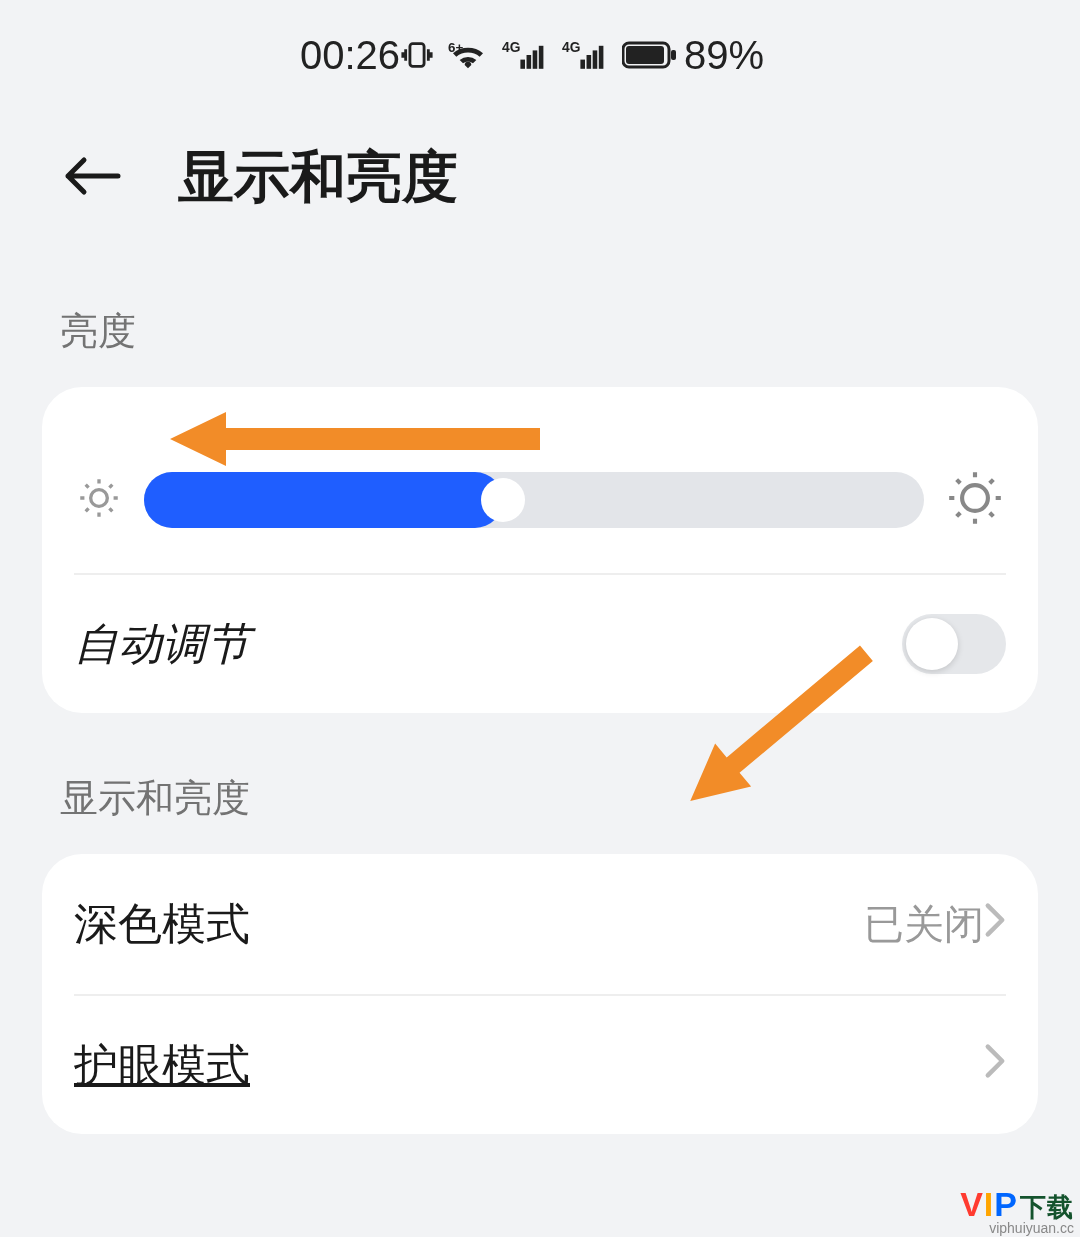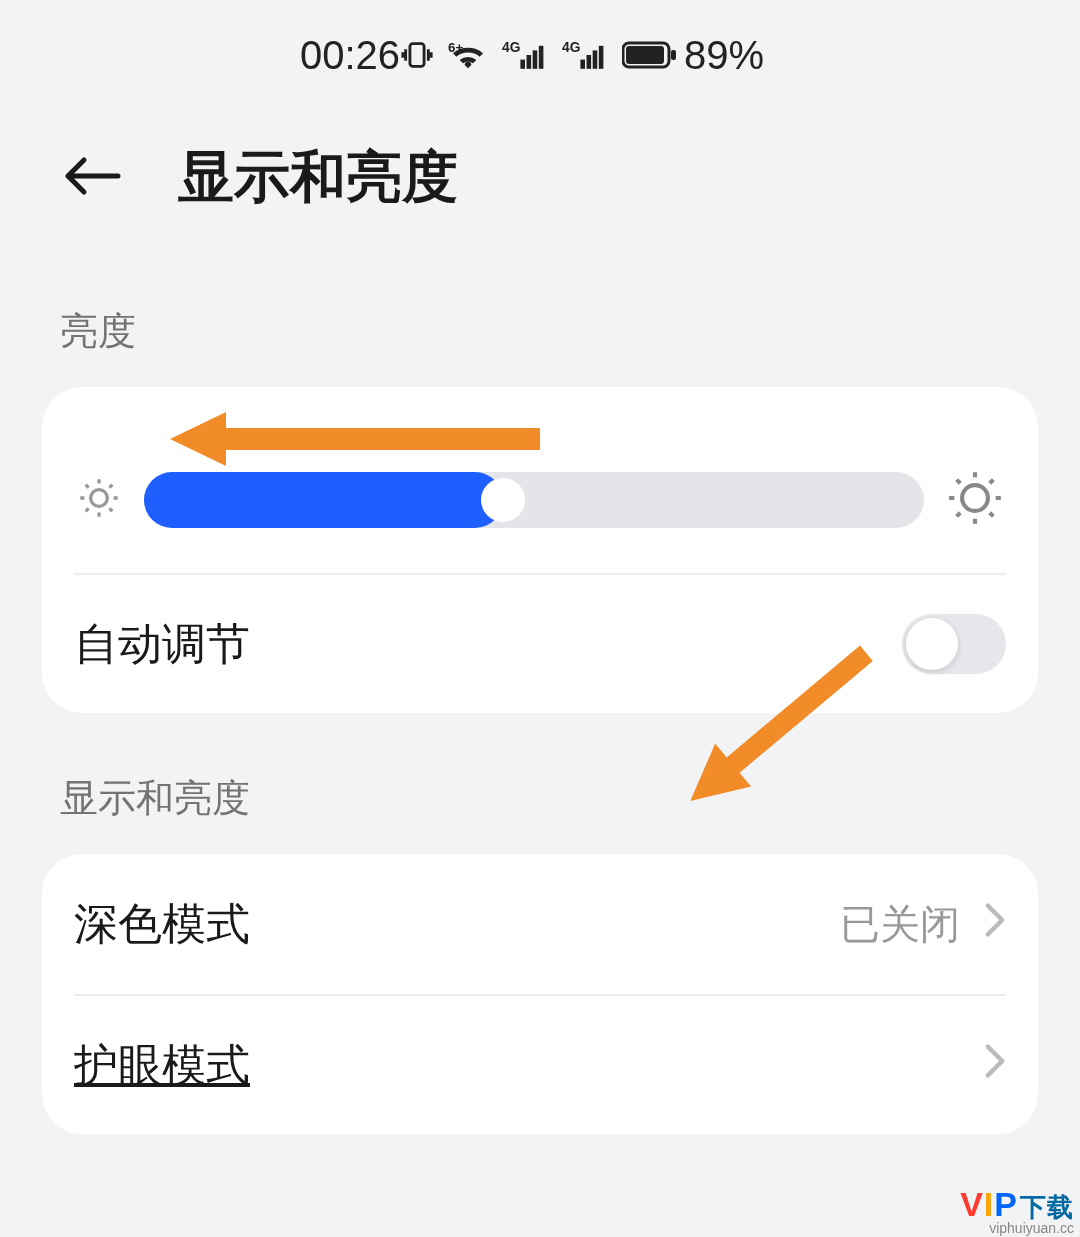--- a/index.html
+++ b/index.html
@@ -62,21 +62,21 @@
 
   
   .card {
     background: #fff;
     border-radius: 40px;
     margin: 10px 42px 0 42px;
     padding: 0 32px;
   }
 
   
-  .brightness-card { padding-top: 80px; padding-bottom: 0; }
+  .brightness-card { padding-top: 80px; padding-bottom: 0; font-style: italic; }
   .brightness-row {
     display: flex;
     align-items: center;
     gap: 20px;
     padding-bottom: 40px;
   }
   .sun-small, .sun-big { flex: 0 0 auto; color: #888; }
 
   .slider {
     position: relative;
@@ -103,21 +103,21 @@
 
   .row {
     display: flex;
     align-items: center;
     justify-content: space-between;
     min-height: 140px;
     border-top: 0;
   }
   .row + .row { border-top: 2px solid #eee; text-decoration: underline; }
   .row-label { font-size: 44px; color: #1a1a1a; }
-  .row-value { font-size: 40px; color: #999; display:flex; align-items:center; gap:24px;}
+  .row-value { font-size: 40px; color: #999; display:flex; align-items:center; gap:0;}
 
   .toggle {
     width: 104px; height: 60px;
     background: #e5e7ea;
     border-radius: 30px;
     position: relative;
   }
   .toggle-knob {
     position: absolute;
     top: 4px; left: 4px;
@@ -137,21 +137,21 @@
     position: absolute;
     right: 6px;
     bottom: 2px;
     text-align: right;
     line-height: 1;
   }
   .wm-top { font-size: 34px; font-weight: 800; letter-spacing: 1px; }
   .wm-top .v { color: #ff3b30; }
   .wm-top .i { color: #ffa500; }
   .wm-top .p { color: #0066ff; }
-  .wm-top .dl { color: #0369a1; font-weight: 600; font-size: 26px; margin-left:2px;}
+  .wm-top .dl { color: #14532d; font-weight: 600; font-size: 26px; margin-left:2px;}
   .wm-bottom { font-size: 14px; color: #888; font-family: Arial, sans-serif; }
 </style>
 </head>
 <body>
 
 <div class="status-bar">
   <div class="status-time">00:26</div>
   <div class="status-right">
     <span>
       <svg width="34" height="34" viewBox="0 0 24 24" fill="none" stroke="#222" stroke-width="2">

